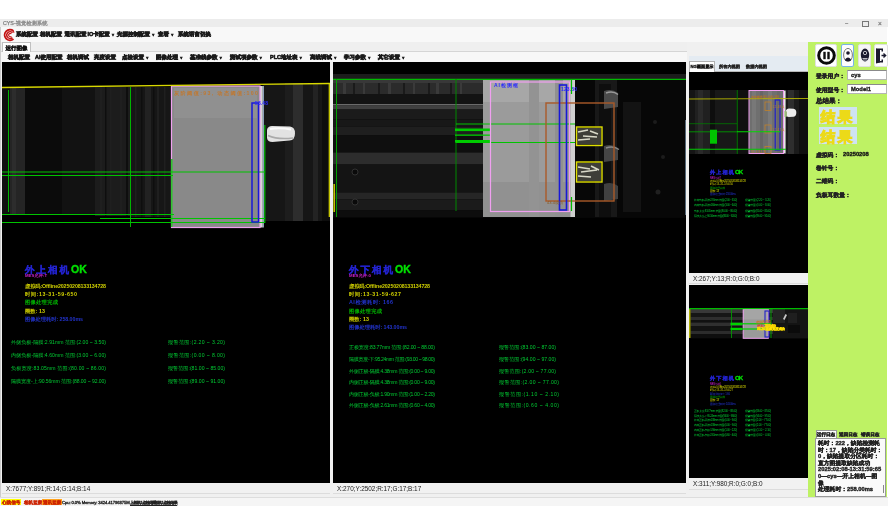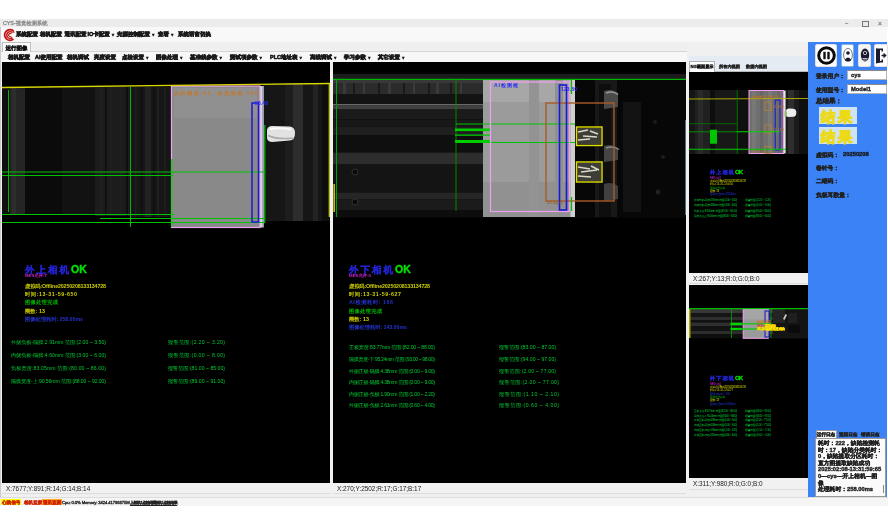--- a/index.html
+++ b/index.html
@@ -377,21 +377,21 @@
 <text x="5" y="136.4" textLength="43">外侧正极-隔膜:4.38mm 范围:(0.00 ~ 9.00)</text>
         <text x="56" y="136.4" textLength="26">报警范围:(2.00 ~ 77.00)</text>
 <text x="5" y="141.1" textLength="43">内侧正极-隔膜:4.38mm 范围:(0.00 ~ 9.00)</text>
         <text x="56" y="141.1" textLength="26">报警范围:(2.00 ~ 77.00)</text>
 <text x="5" y="145.8" textLength="43">内侧正极-负极:1.90mm 范围:(1.00 ~ 2.20)</text>
         <text x="56" y="145.8" textLength="26">报警范围:(1.10 ~ 2.10)</text>
 <text x="5" y="150.5" textLength="43">外侧正极-负极:2.61mm 范围:(0.60 ~ 4.00)</text>
         <text x="56" y="150.5" textLength="26">报警范围:(0.60 ~ 4.00)</text>
 </g>
 </svg>
-<div class="abs" id="sidebar" style="left:808px;top:42px;width:79px;height:459px;background:#3b82f6;font-size:5.8px;color:#222;-webkit-text-stroke:0.35px #222;">
+<div class="abs" id="sidebar" style="left:808px;top:42px;width:79px;height:459px;background:#bef264;font-size:5.8px;color:#222;-webkit-text-stroke:0.35px #222;">
 
 <div style="position:absolute;left:7px;top:2px;width:22px;height:23px;background:#fff;border:1px solid #e0e0e0;border-radius:2px;box-sizing:border-box;"></div>
 <svg style="position:absolute;left:9px;top:3.5px;" width="19" height="19" viewBox="0 0 19 19">
         <circle cx="9.5" cy="9.5" r="7.8" fill="none" stroke="#0a0a0a" stroke-width="3"></circle>
         <rect x="6.3" y="5.8" width="2.4" height="7.4" fill="#111"></rect>
         <rect x="10.3" y="5.8" width="2.4" height="7.4" fill="#111"></rect>
       </svg>
 <div style="position:absolute;left:33px;top:2px;width:13px;height:23px;background:#fdfdfd;border:1px solid #7ab4e8;border-radius:2px;box-sizing:border-box;"></div>
 <svg style="position:absolute;left:34.5px;top:5px;" width="10" height="16" viewBox="0 0 10 16">
         <ellipse cx="5" cy="8" rx="4.4" ry="6.6" fill="none" stroke="#444" stroke-width="0.7"></ellipse>

